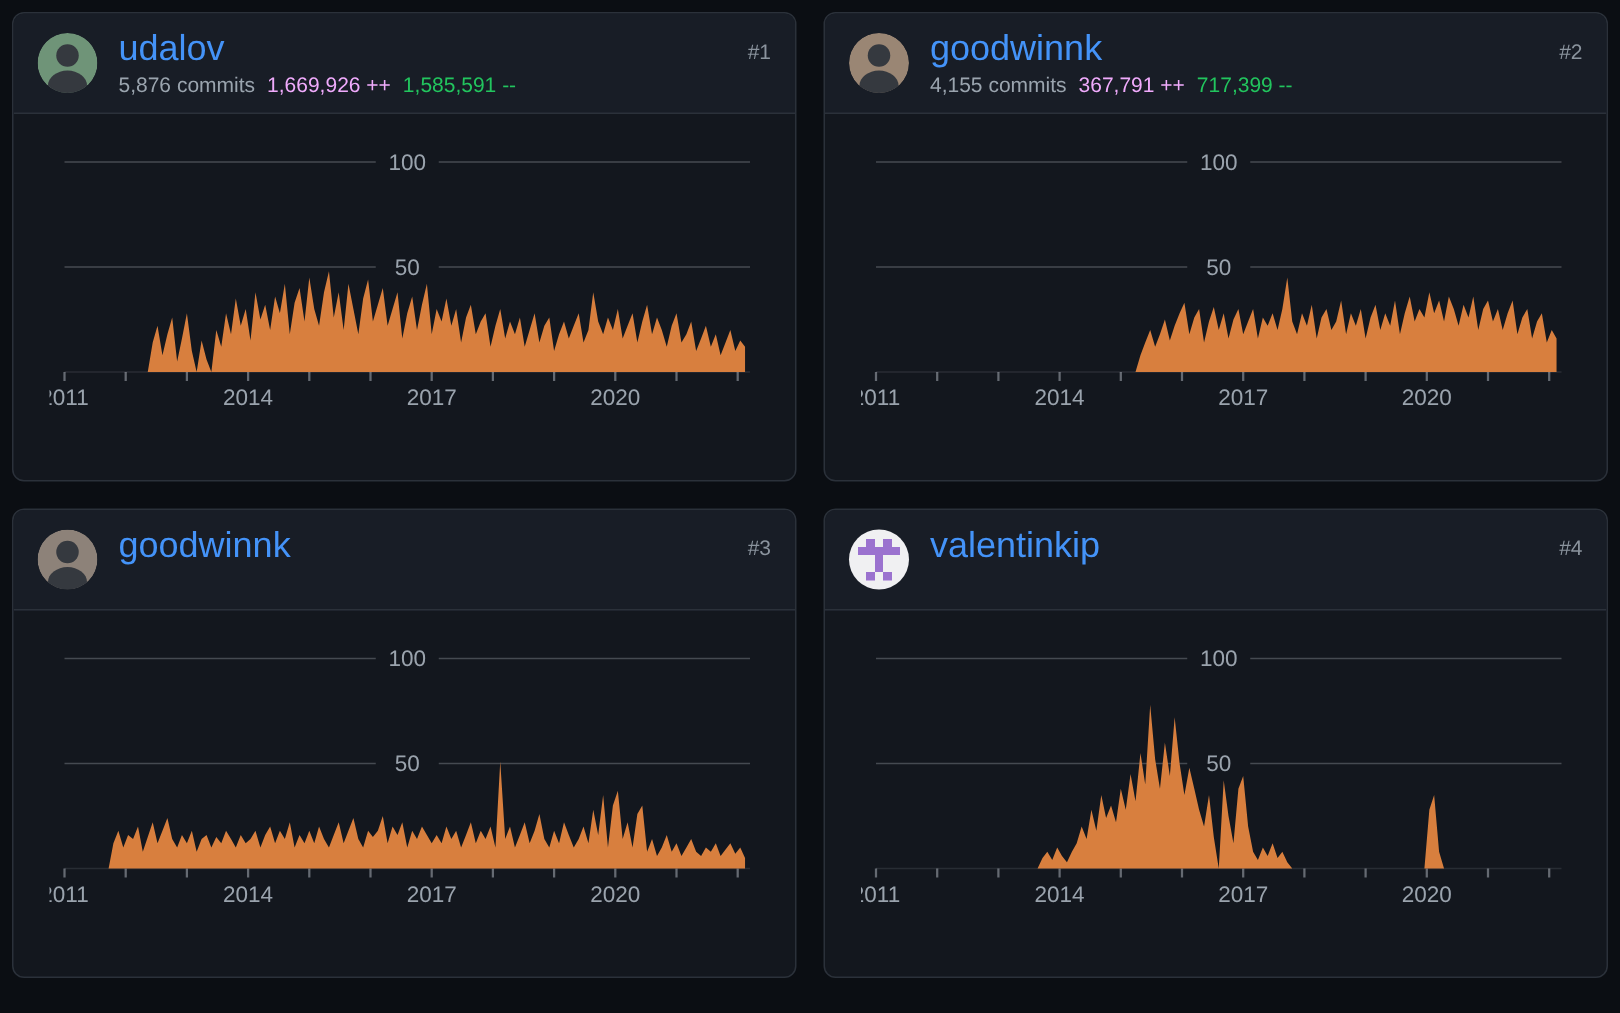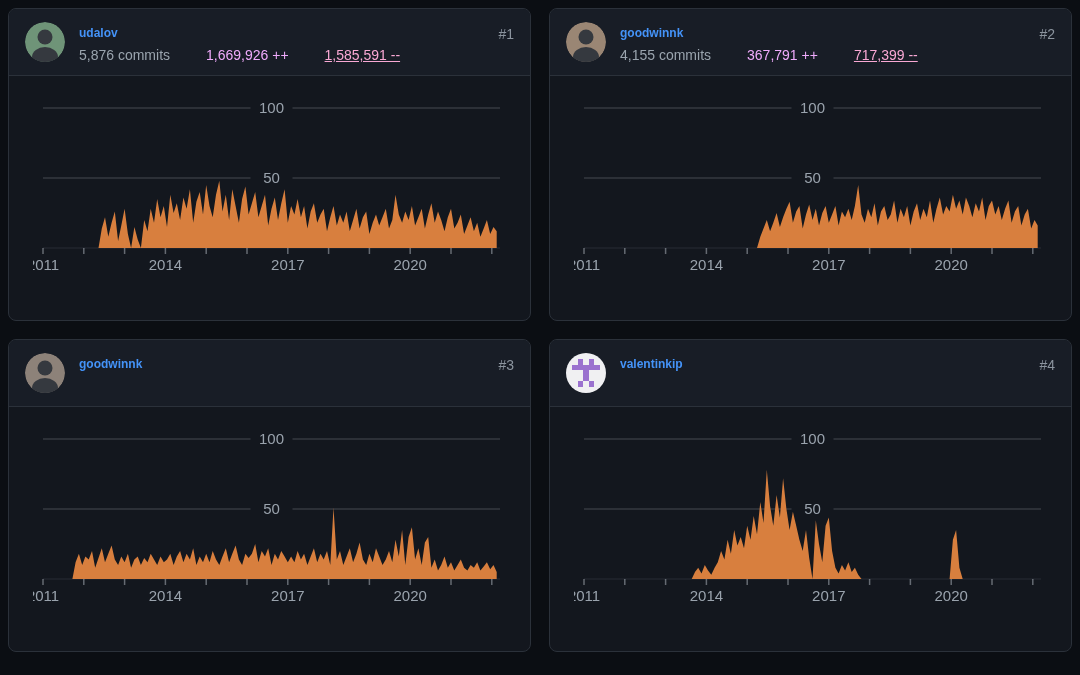--- a/index.html
+++ b/index.html
@@ -36,32 +36,32 @@
     flex:0 0 40px;margin-right:14px;overflow:hidden;
     display:block;position:relative;
   }
   .avatar svg{display:block;width:40px;height:40px;}
   .avatar.identicon{background:#f0f0f2;}
   .avatar.identicon svg{width:28px;height:28px;margin:6px;}
   .id-block{flex:1;min-width:0;}
   .username{
     display:inline-block;
     color:#4493f8;
-    font-size:12px;font-weight:700;line-height:22px;
+    font-size:24px;font-weight:400;line-height:22px;
     text-decoration:none;
     cursor:pointer;
   }
   .stats{
-    display:flex;gap:36px;
+    display:flex;gap:8px;
     font-size:14px;line-height:18px;margin-top:2px;
     white-space:nowrap;
   }
   .stat-commits{color:#9aa4ae;}
   .stat-add{color:#f0abfc;}
-  .stat-del{color:#f9a8d4;text-decoration:underline;}
+  .stat-del{color:#22c55e;}
   .rank{
     margin-left:auto;
     color:#8b949e;font-size:14px;line-height:20px;
     padding-top:2px;
   }
   .card-body{
     flex:1;
     padding:14px 24px 0;
   }
   .card-body svg{display:block;width:100%;height:200px;}

